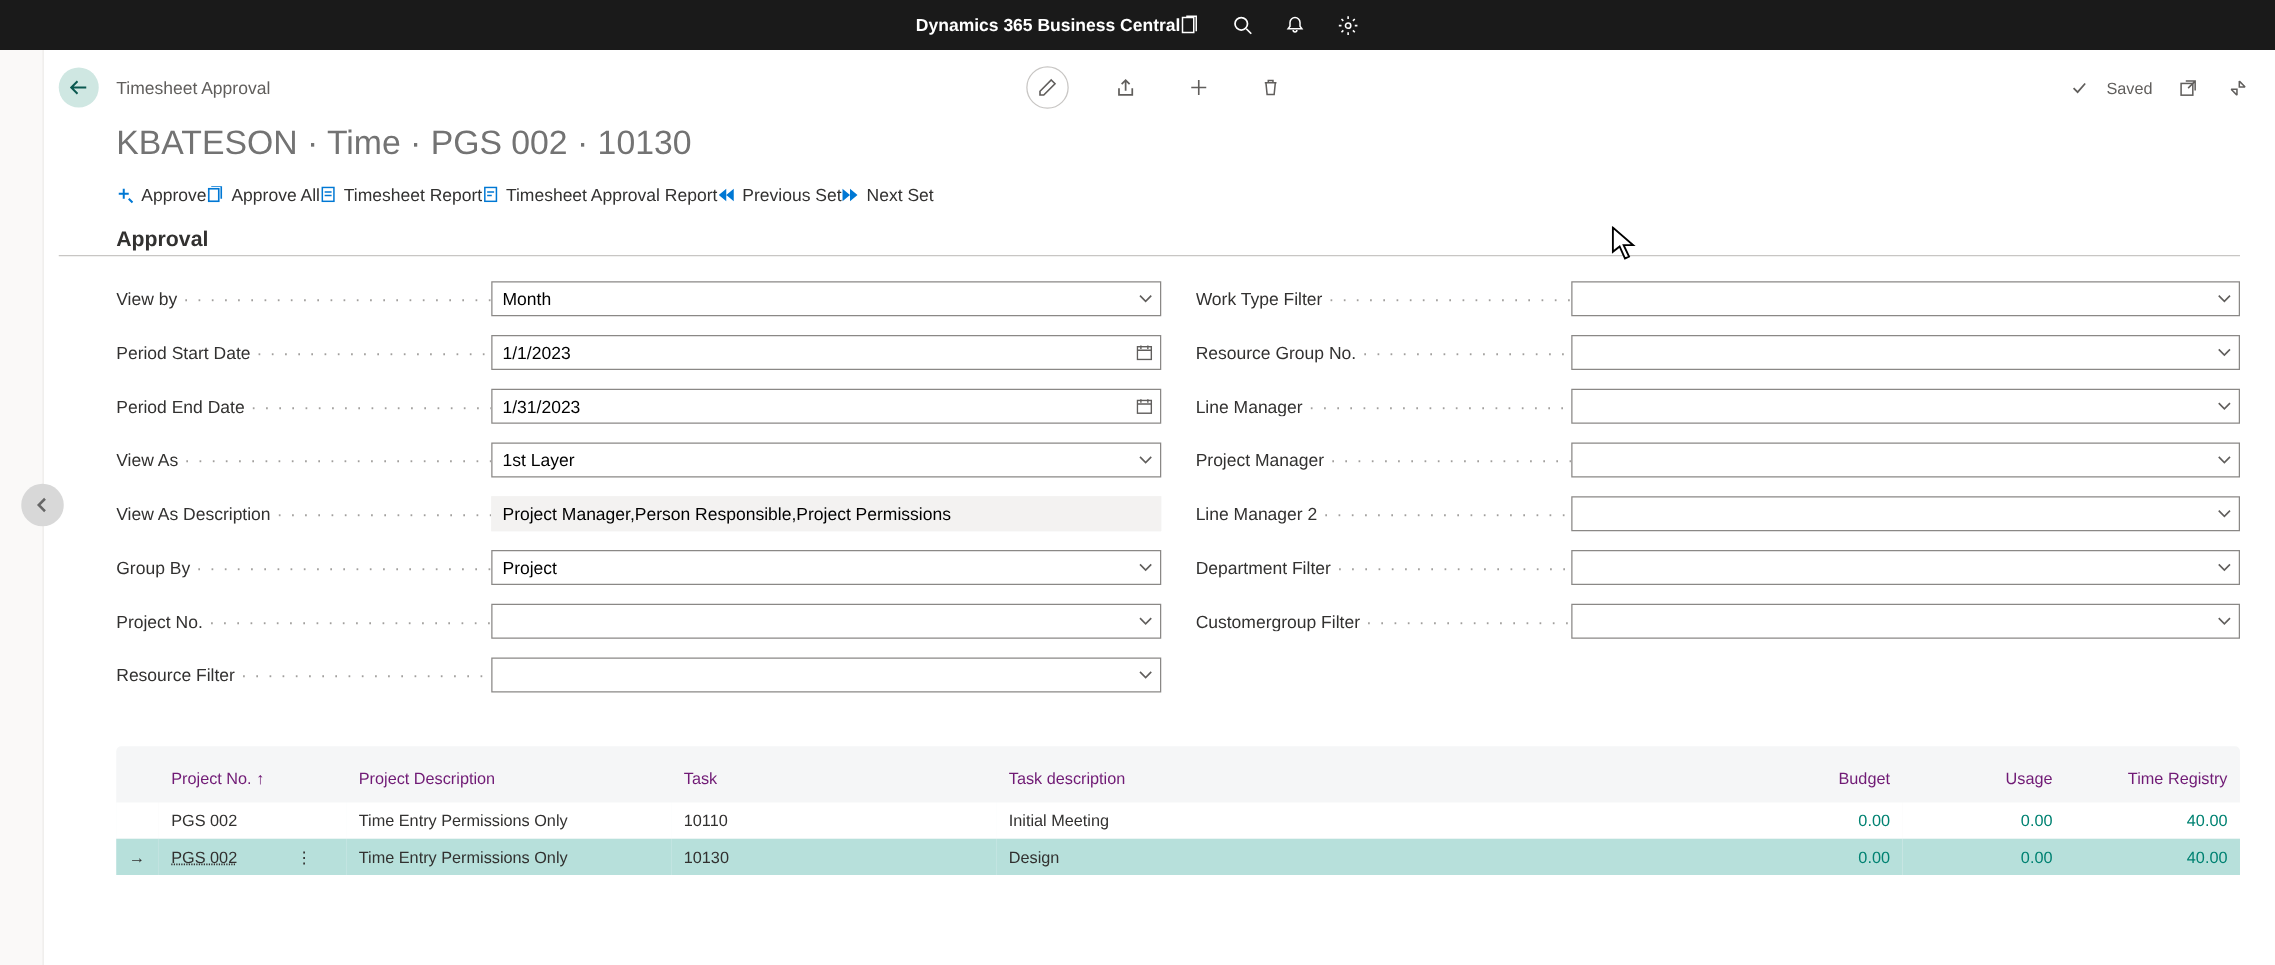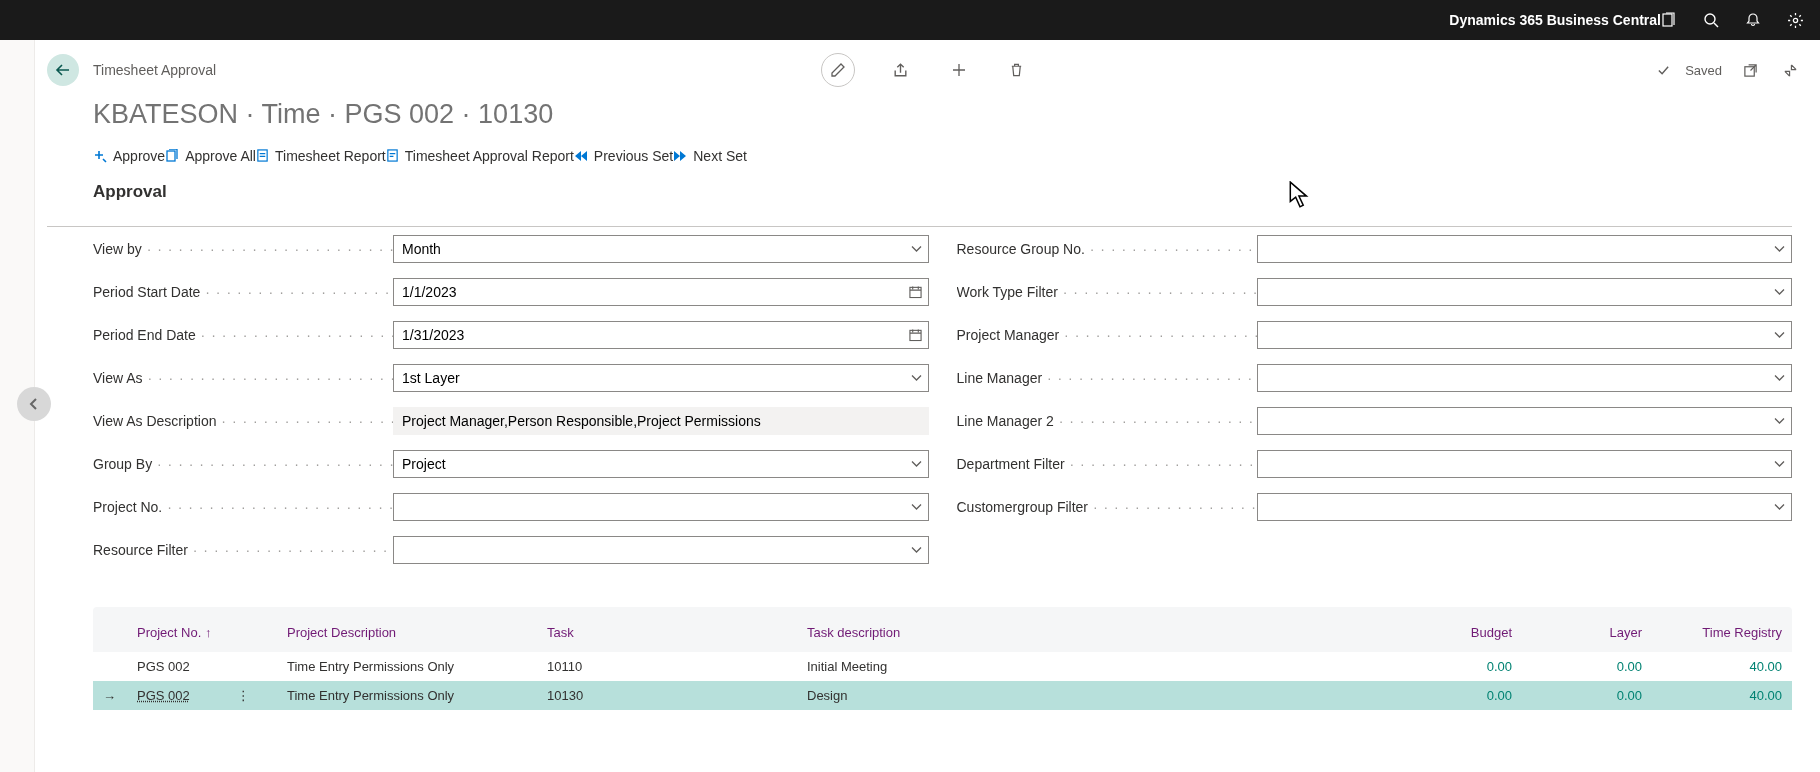--- a/index.html
+++ b/index.html
@@ -1,18 +1,18 @@
 <!DOCTYPE html>
 <html><head>
 <meta charset="utf-8">
 <style>
 * { box-sizing: border-box; margin: 0; padding: 0; font-family: "Segoe UI", Tahoma, sans-serif; }
 body { background: #fff; color: #323130; overflow: hidden; }
 
-.app-bar { background: #1a1a1a; color: #fff; height: 40px; display: flex; align-items: center; justify-content: flex-end; padding: 0 16px; }
+.app-bar { background: #1a1a1a; color: #fff; height: 40px; display: flex; align-items: center; justify-content: center; padding: 0 16px; }
 .app-bar-title { font-size: 14px; font-weight: 600; }
 .app-bar-icons { display: flex; gap: 26px; align-items: center; }
 .app-bar-icons span { cursor: pointer; display: flex; align-items: center; }
 
 .page-wrap { display: flex; height: calc(100vh - 40px); }
 .left-gutter { width: 35px; background: #faf9f8; border-right: 1px solid #edebe9; position: relative; }
 .left-chevron { position: absolute; left: 17px; top: 347px; width: 34px; height: 34px; border-radius: 50%; background: #d8d8d8; display: flex; align-items: center; justify-content: center; color: #666; cursor: pointer; }
 
 .content { flex: 1; padding: 0 18px 0 12px; overflow-y: auto; }
 
@@ -24,21 +24,21 @@
 .icon-btn { width: 24px; height: 24px; display: flex; align-items: center; justify-content: center; cursor: pointer; color: #605e5c; }
 .title-actions-right { margin-left: auto; display: flex; align-items: center; gap: 16px; font-size: 13px; color: #605e5c; }
 .saved { display: flex; align-items: center; gap: 15px; }
 
 .page-title { font-size: 27px; font-weight: 350; color: #737373; padding-left: 46px; line-height: 1.1; }
 
 .action-bar { display: flex; padding: 18px 0 12px 46px; align-items: center; }
 .action-item { display: flex; align-items: center; gap: 6px; font-size: 14px; color: #323130; cursor: pointer; }
 .action-item svg, .action-item .glyph { color: #0078d4; }
 
-.section-title { font-size: 17px; font-weight: 600; padding: 6px 0 24px 46px; border-bottom: 1px solid #c8c6c4; margin-right: 10px; margin-bottom: 6px; }
+.section-title { font-size: 17px; font-weight: 600; padding: 6px 0 2px 46px; border-bottom: 1px solid #c8c6c4; margin-right: 10px; margin-bottom: 18px; }
 
 .form-grid { display: flex; gap: 28px; padding-left: 46px; padding-right: 10px; }
 .form-col { flex: 1; }
 .form-row { display: flex; align-items: center; margin-bottom: 11px; height: 32px; }
 .form-label { flex: 0 0 300px; font-size: 14px; color: #323130; position: relative; overflow: hidden; white-space: nowrap; }
 .form-label::after { content: " · · · · · · · · · · · · · · · · · · · · · · · · · · · · · · · · · · · · · · · · · · · · · · · · · · · · · ·"; color: #a19f9d; letter-spacing: 1px; }
 .form-control { flex: 1; height: 28px; border: 1px solid #8a8886; display: flex; align-items: flex-end; background: #fff; position: relative; }
 .form-control.readonly { background: #f3f2f1; border-color: #f3f2f1; }
 .form-control input { border: none; outline: none; width: 100%; height: 100%; padding: 0 8px; font-size: 14px; background: transparent; }
 .form-control .suffix-icon { position: absolute; right: 6px; top: 50%; transform: translateY(-50%); color: #605e5c; pointer-events: none; }
@@ -284,54 +284,54 @@
                 <svg width="11" height="7" viewBox="0 0 11 7" fill="none" stroke="#605e5c" stroke-width="1.3">
                   <path d="M1 1l4.5 4.5L10 1"></path>
                 </svg>
               </span>
           </div>
         </div>
       </div>
 
       <div class="form-col">
         <div class="form-row">
+          <div class="form-label">Work Type Filter</div>
+          <div class="form-control">
+            <input value="" style="">
+            <span class="suffix-icon">
+                <svg width="11" height="7" viewBox="0 0 11 7" fill="none" stroke="#605e5c" stroke-width="1.3">
+                  <path d="M1 1l4.5 4.5L10 1"></path>
+                </svg>
+              </span>
+          </div>
+        </div>
+        <div class="form-row">
           <div class="form-label">Resource Group No.</div>
           <div class="form-control">
             <input value="" style="">
             <span class="suffix-icon">
                 <svg width="11" height="7" viewBox="0 0 11 7" fill="none" stroke="#605e5c" stroke-width="1.3">
                   <path d="M1 1l4.5 4.5L10 1"></path>
                 </svg>
               </span>
           </div>
         </div>
         <div class="form-row">
-          <div class="form-label">Work Type Filter</div>
+          <div class="form-label">Line Manager</div>
           <div class="form-control">
             <input value="" style="">
             <span class="suffix-icon">
                 <svg width="11" height="7" viewBox="0 0 11 7" fill="none" stroke="#605e5c" stroke-width="1.3">
                   <path d="M1 1l4.5 4.5L10 1"></path>
                 </svg>
               </span>
           </div>
         </div>
         <div class="form-row">
           <div class="form-label">Project Manager</div>
-          <div class="form-control">
-            <input value="" style="">
-            <span class="suffix-icon">
-                <svg width="11" height="7" viewBox="0 0 11 7" fill="none" stroke="#605e5c" stroke-width="1.3">
-                  <path d="M1 1l4.5 4.5L10 1"></path>
-                </svg>
-              </span>
-          </div>
-        </div>
-        <div class="form-row">
-          <div class="form-label">Line Manager</div>
           <div class="form-control">
             <input value="" style="">
             <span class="suffix-icon">
                 <svg width="11" height="7" viewBox="0 0 11 7" fill="none" stroke="#605e5c" stroke-width="1.3">
                   <path d="M1 1l4.5 4.5L10 1"></path>
                 </svg>
               </span>
           </div>
         </div>
         <div class="form-row">
@@ -373,21 +373,21 @@
     <div class="grid-wrap">
       <table>
         <thead>
           <tr>
             <th style="width:34px"></th>
             <th style="width:150px">Project No. ↑</th>
             <th style="width:260px">Project Description</th>
             <th style="width:260px">Task</th>
             <th>Task description</th>
             <th class="num" style="width:130px">Budget</th>
-            <th class="num" style="width:130px">Layer</th>
+            <th class="num" style="width:130px">Usage</th>
             <th class="num" style="width:140px">Time Registry</th>
           </tr>
         </thead>
         <tbody id="grid-body">
             <tr class="data-row">
     <td class="row-arrow"></td>
     <td>PGS 002</td>
     <td>Time Entry Permissions Only</td>
     <td>10110</td>
     <td>Initial Meeting</td>

